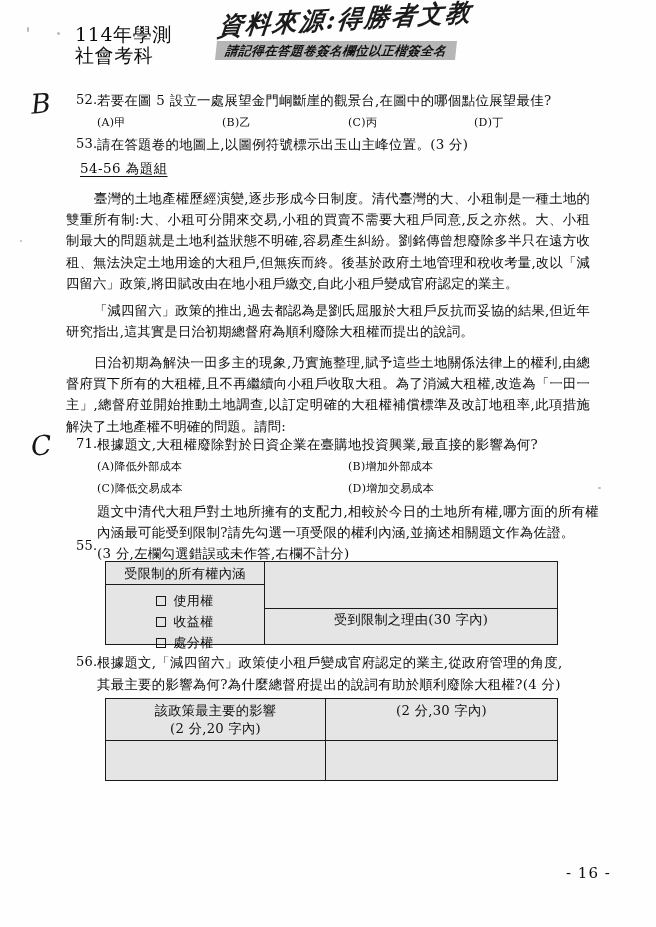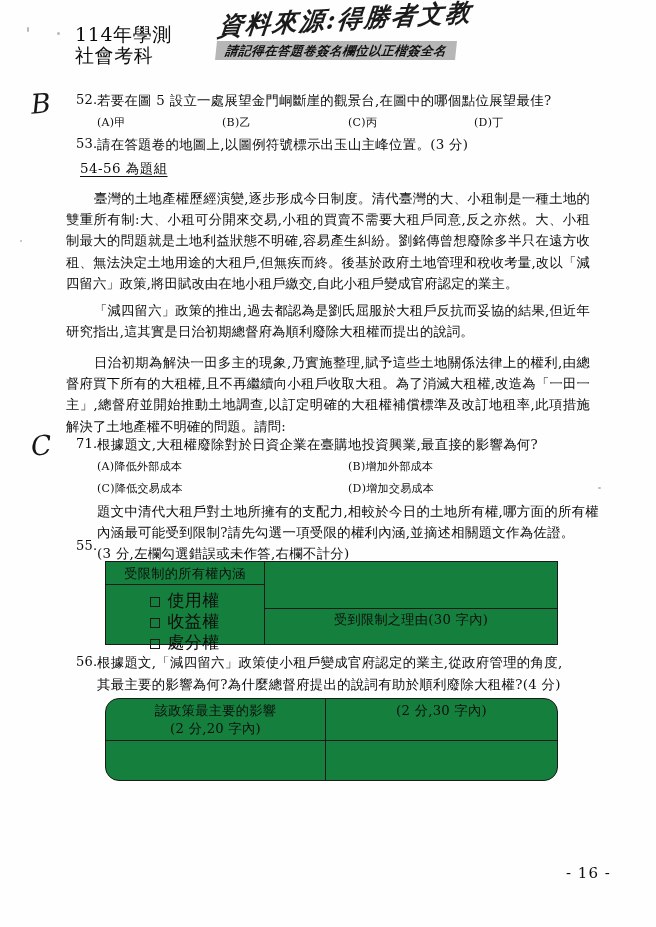--- a/index.html
+++ b/index.html
@@ -133,21 +133,21 @@
     text-justify: inter-ideograph;
     letter-spacing: 0.15px;
     text-indent: 28px;
   }
 
   
   .tbl {
     position: absolute;
     border: 1.4px solid #1a1a1a;
     box-sizing: border-box;
-    background: #15803d;
+    background: #e5e5e5;
   }
   .tbl .row {
     display: flex;
   }
   .tbl .hcell, .tbl .bcell {
     box-sizing: border-box;
     font-size: 13.2px;
     letter-spacing: 0.3px;
     text-align: center;
   }
@@ -161,21 +161,21 @@
     display: inline-block;
     width: 10px;
     height: 10px;
     border: 1.2px solid #1a1a1a;
     margin-right: 7px;
     vertical-align: -1px;
     box-sizing: border-box;
   }
   .chk-line {
     text-align: center;
-    font-size: 17px;
+    font-size: 13px;
     line-height: 21px;
     letter-spacing: 0.4px;
   }
   .footer-inner {
     position: absolute;
     left: 566px;
     top: 864px;
     font-size: 15px;
     letter-spacing: 1px;
   }
@@ -252,21 +252,21 @@
         </div>
       </div>
       <div class="bcell" style="width:292px;"></div>
     </div>
   </div>
 
   <div class="qnum" style="left:76px;top:654px;">56.</div>
   <div class="qtext" style="left:97px;top:654px;">根據題文,「減四留六」政策使小租戶變成官府認定的業主,從政府管理的角度,</div>
   <div class="qtext" style="left:97px;top:676px;">其最主要的影響為何?為什麼總督府提出的說詞有助於順利廢除大租權?(4 分)</div>
 
-  <div class="tbl" style="left:105px;top:698px;width:453px;height:83px;border-radius:14px;">
+  <div class="tbl" style="left:105px;top:698px;width:453px;height:83px;">
     <div class="row" style="height:42px;">
       <div class="hcell divider-v divider-h" style="width:220px;padding-top:3px;line-height:18px;">
         <div>該政策最主要的影響</div>
         <div>(2 分,20 字內)</div>
       </div>
       <div class="hcell divider-h" style="width:231px;padding-top:3px;line-height:18px;">
         <div>(2 分,30 字內)</div>
       </div>
     </div>
     <div class="row" style="height:39px;">

